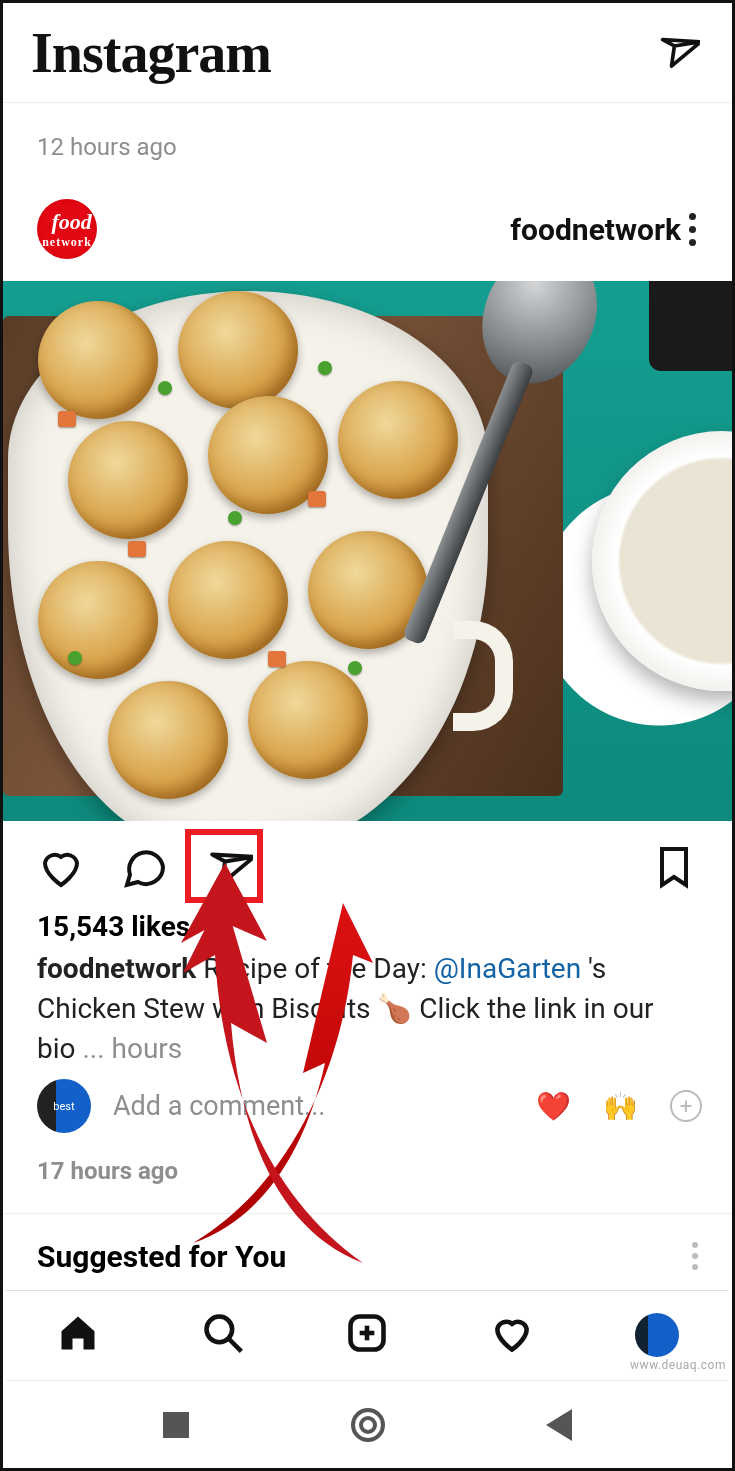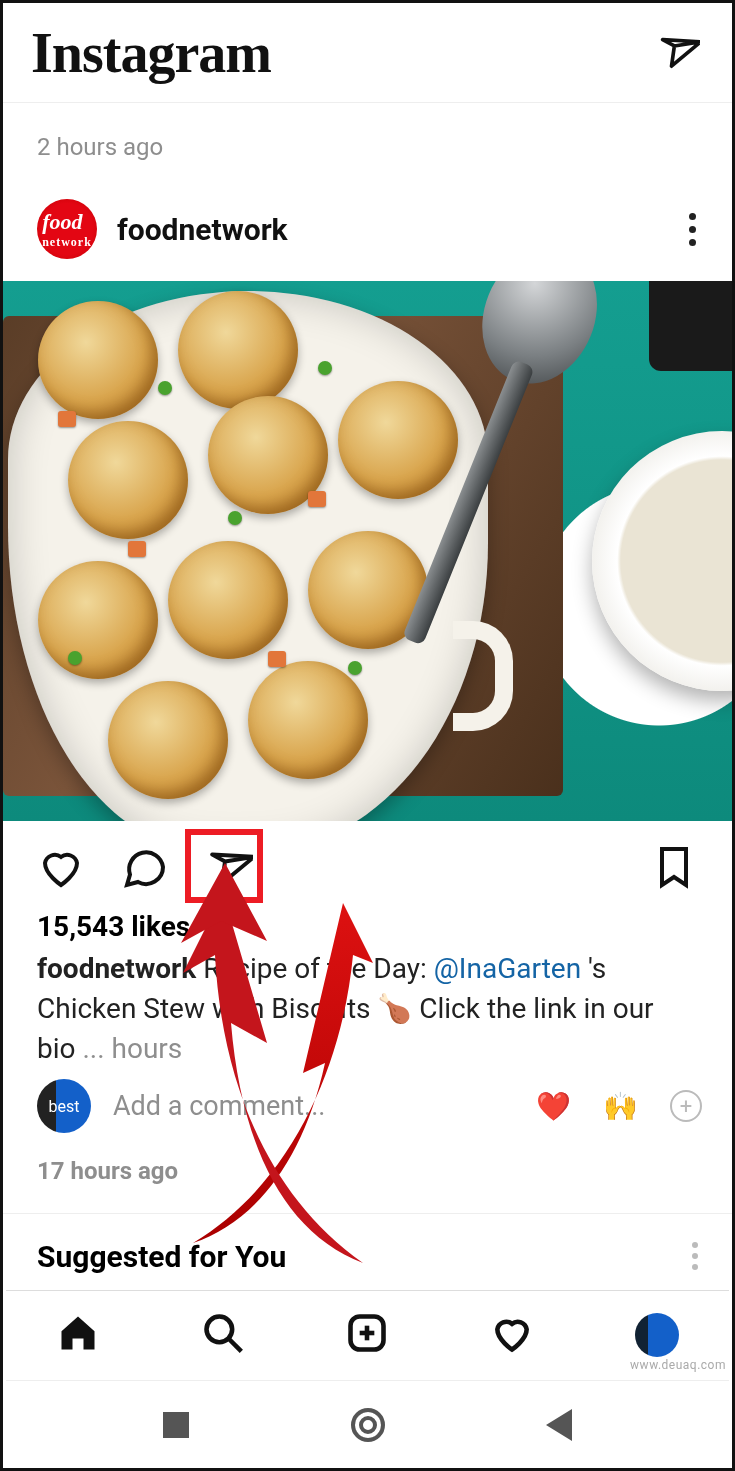--- a/index.html
+++ b/index.html
@@ -37,20 +37,21 @@
   .send-svg { width:44px; height:44px; }
   .prev-time {
     font-size: 24px;
     color: #8e8e8e;
     padding: 30px 34px 20px;
   }
   .post-header {
     display:flex;
     align-items:center;
     padding: 18px 28px 22px 34px;
+    text-align: right;
   }
   .acct-avatar {
     width:60px;height:60px;border-radius:50%;
     background: radial-gradient(circle at 50% 50%, #e30613 60%, #b00 100%);
     display:flex;align-items:center;justify-content:center;
     color:#fff;font-style:italic;font-weight:700;font-size:22px;
     margin-right:20px;
     font-family: "Times New Roman", serif;
   }
   .acct-avatar .small{display:block;font-size:12px;font-style:normal;letter-spacing:1px;}
@@ -145,21 +146,21 @@
   .caption .mention{color:#1464a5;margin-top:34px;}
   .caption .more{color:#8e8e8e;}
   .view-comments{font-size:27px;color:#8e8e8e;padding:10px 34px;}
   .add-comment{
     display:flex;align-items:center;padding:8px 30px 6px 34px;gap:22px;
   }
   .my-avatar{
     width:54px;height:54px;border-radius:50%;
     background:linear-gradient(90deg,#222 35%,#1360c9 35%);
     display:flex;align-items:center;justify-content:center;
-    color:#fff;font-size:16px;overflow:hidden;
+    color:#fff;font-size:11px;overflow:hidden;
   }
   .add-input{flex:1;font-size:27px;color:#8e8e8e;}
   .emoji{font-size:28px;margin-left:10px;}
   .plus-ring{width:32px;height:32px;border:2px solid #bbb;border-radius:50%;display:flex;align-items:center;justify-content:center;color:#bbb;font-size:22px;margin-left:10px;}
   .post-time{font-size:24px;color:#8e8e8e;padding:18px 34px 28px;font-weight:bold;}
   .suggested{
     display:flex;align-items:center;justify-content:space-between;
     padding:24px 30px 20px 34px;
     border-top:1px solid #eee;
   }
@@ -203,21 +204,21 @@
 
   <div class="header">
     <div class="logo">Instagram</div>
     <button class="icon-btn">
       <svg class="send-svg" viewBox="0 0 24 24">
         <path d="M22 3 L9.2 10.1 M22 3 L11.5 21 L9.2 10.1 L2 9 Z" fill="none" stroke="#111" stroke-width="2" stroke-linejoin="round" transform="rotate(20 12 12)"></path>
       </svg>
     </button>
   </div>
 
-  <div class="prev-time">2 hours ago</div>
+  <div class="prev-time">12 hours ago</div>
 
   <div class="post-header">
     <div class="acct-avatar">
       <div>
         <span>food</span>
         <span class="small">network</span>
       </div>
     </div>
     <div class="acct-name">foodnetwork</div>
     <button class="icon-btn more-dots">

